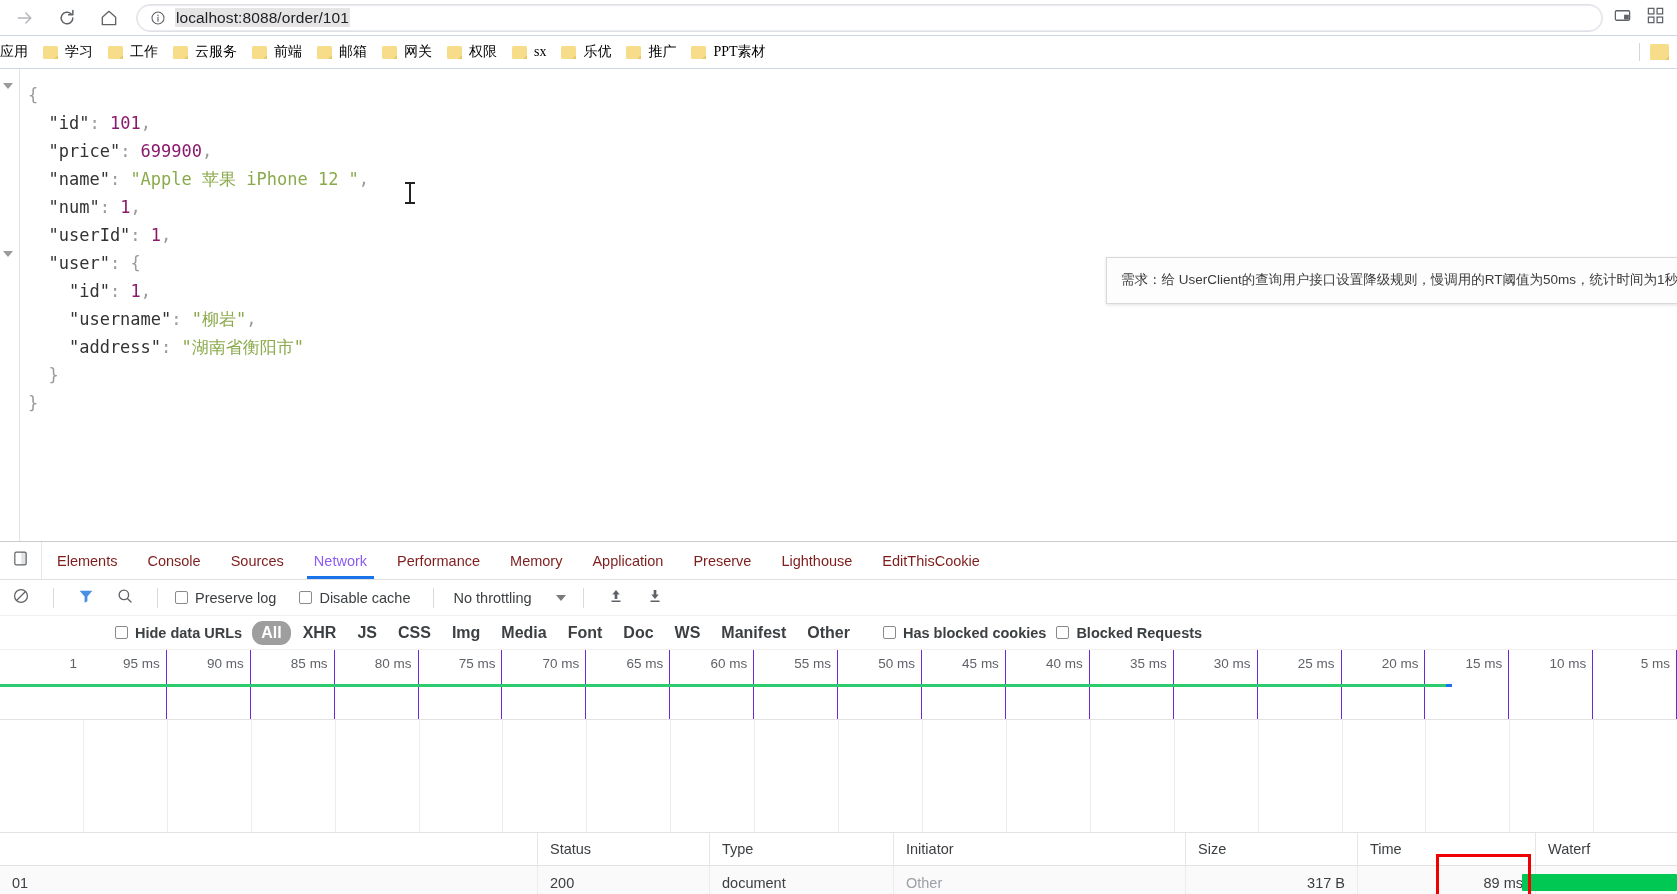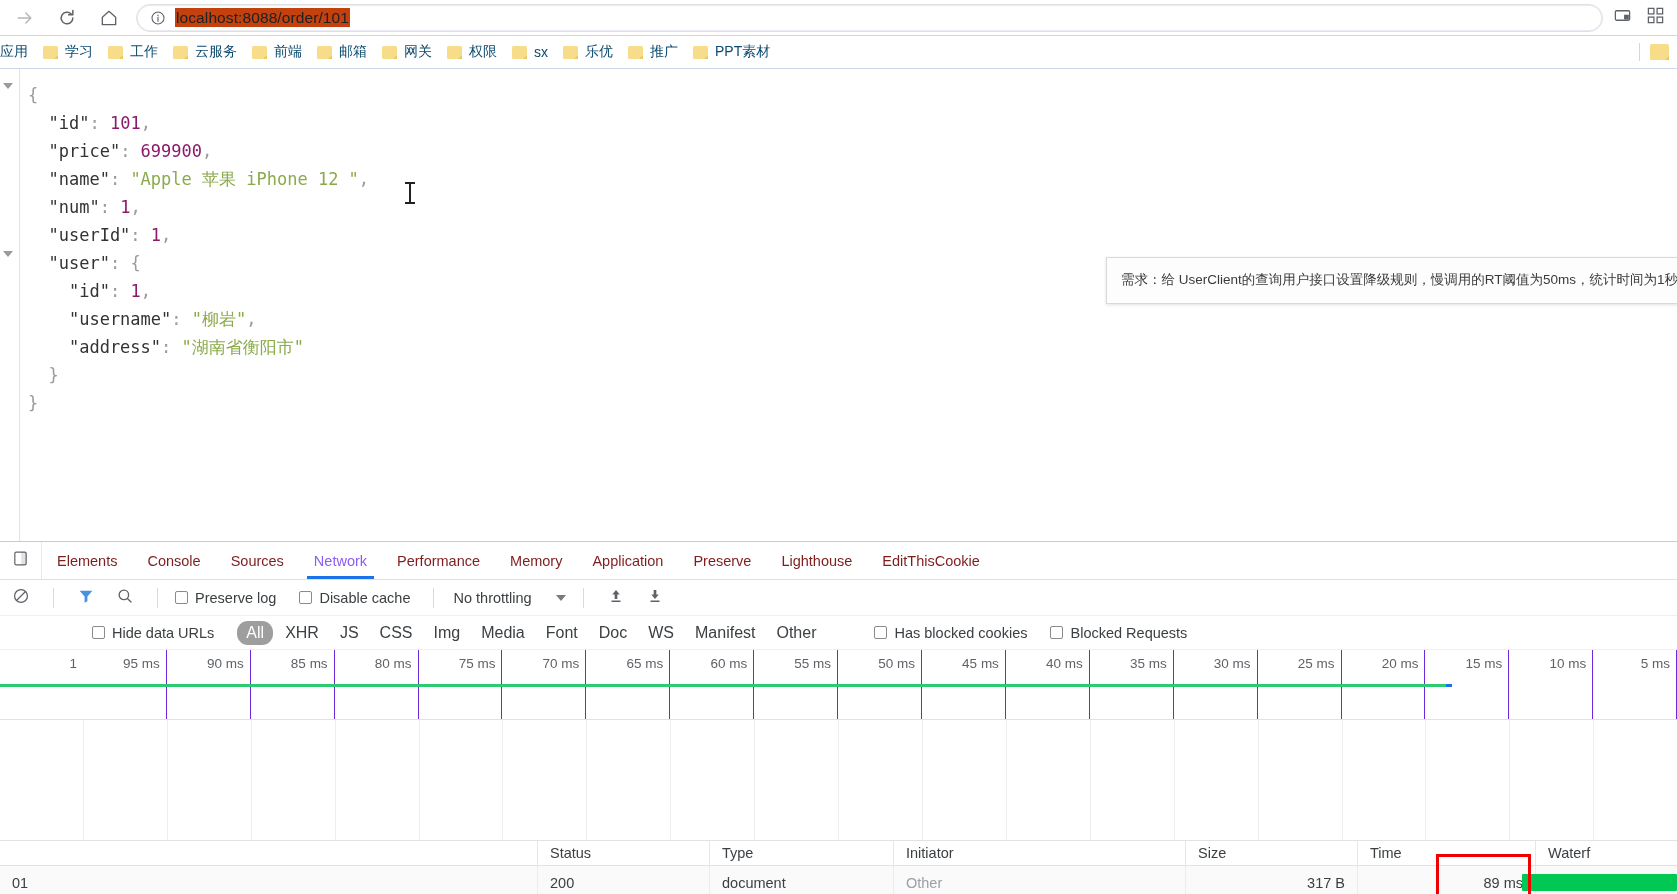--- a/index.html
+++ b/index.html
@@ -42,21 +42,21 @@
     box-shadow: inset 0 0 0 1px rgba(210,216,228,.5);
   }
   .omni-info {
     width: 17px; height: 17px; flex: 0 0 auto;
     display: flex; align-items: center; justify-content: center;
     margin-right: 9px;
   }
   .omni-url {
     font-size: 15.5px;
     color: #202124;
-    background: #c2410c;
+    background: #e5e5e5;
     line-height: 19px;
     padding: 0 1px;
     white-space: nowrap;
     letter-spacing: .1px;
   }
   .toolbar-right {
     display: flex; align-items: center; gap: 14px;
     flex: 0 0 auto; padding-right: 2px;
   }
 
@@ -72,21 +72,21 @@
     position: relative;
   }
   .bm {
     display: flex; align-items: center;
     gap: 7px;
     padding: 3px 9px 3px 6px;
     border-radius: 4px;
     white-space: nowrap;
     flex: 0 0 auto;
   }
-  .bm-label { font-size: 14px; color: #0c4a6e; }
+  .bm-label { font-size: 14px; color: #000000; font-family: Liberation Serif, serif; }
   .folder-ico {
     width: 15px; height: 13px;
     background: #f7dc8a;
     border-radius: 1.5px;
     position: relative;
     flex: 0 0 auto;
   }
   .folder-ico::after {
     content: "";
     position: absolute; right: 0; bottom: 0;
@@ -236,24 +236,25 @@
   .caret-dn {
     width: 0; height: 0;
     border-left: 5px solid transparent;
     border-right: 5px solid transparent;
     border-top: 6px solid #7a7a7a;
   }
 
   .dt-filter {
     height: 34px;
     display: flex; align-items: center;
-    padding-left: 92px;
-    gap: 13px;
+    padding-left: 115px;
+    gap: 0;
     border-bottom: 1px solid #efefef;
     flex: 0 0 auto;
+    font-weight: bold;
   }
   .chip {
     font-size: 16px; color: #3c4043;
     padding: 3px 9px;
     border-radius: 11px;
     white-space: nowrap;
   }
   .chip.sel { background: #9e9e9e; color: #fff; }
 
   .dt-timeline {
@@ -285,21 +286,21 @@
     background: #1a73e8;
   }
 
   .dt-grid-rows {
     flex: 1 1 auto;
     display: flex;
   }
   .grid-col { flex: 1 1 0; border-right: 1px solid #ededed; }
 
   .dt-table-head {
-    height: 26px;
+    height: 34px;
     display: flex;
     align-items: center;
     border-top: 1px solid #e2e2e2;
     border-bottom: 1px solid #e2e2e2;
     background: #fff;
     flex: 0 0 auto;
   }
   .th {
     font-size: 14.5px;
     color: #3c4043;
@@ -585,21 +586,21 @@
         <span class="chip">JS</span>
         <span class="chip">CSS</span>
         <span class="chip">Img</span>
         <span class="chip">Media</span>
         <span class="chip">Font</span>
         <span class="chip">Doc</span>
         <span class="chip">WS</span>
         <span class="chip">Manifest</span>
         <span class="chip">Other</span>
       </span>
-    <span class="cb-wrap" style="margin-left:36px;margin-right:10px">
+    <span class="cb-wrap" style="margin-left:24px;margin-right:10px">
       <span class="cbox"></span>
       <span class="cb-label">Has blocked cookies</span>
     </span>
     <span class="cb-wrap">
       <span class="cbox"></span>
       <span class="cb-label">Blocked Requests</span>
     </span>
   </div>
 
   <div class="dt-timeline" id="dt-timeline">

